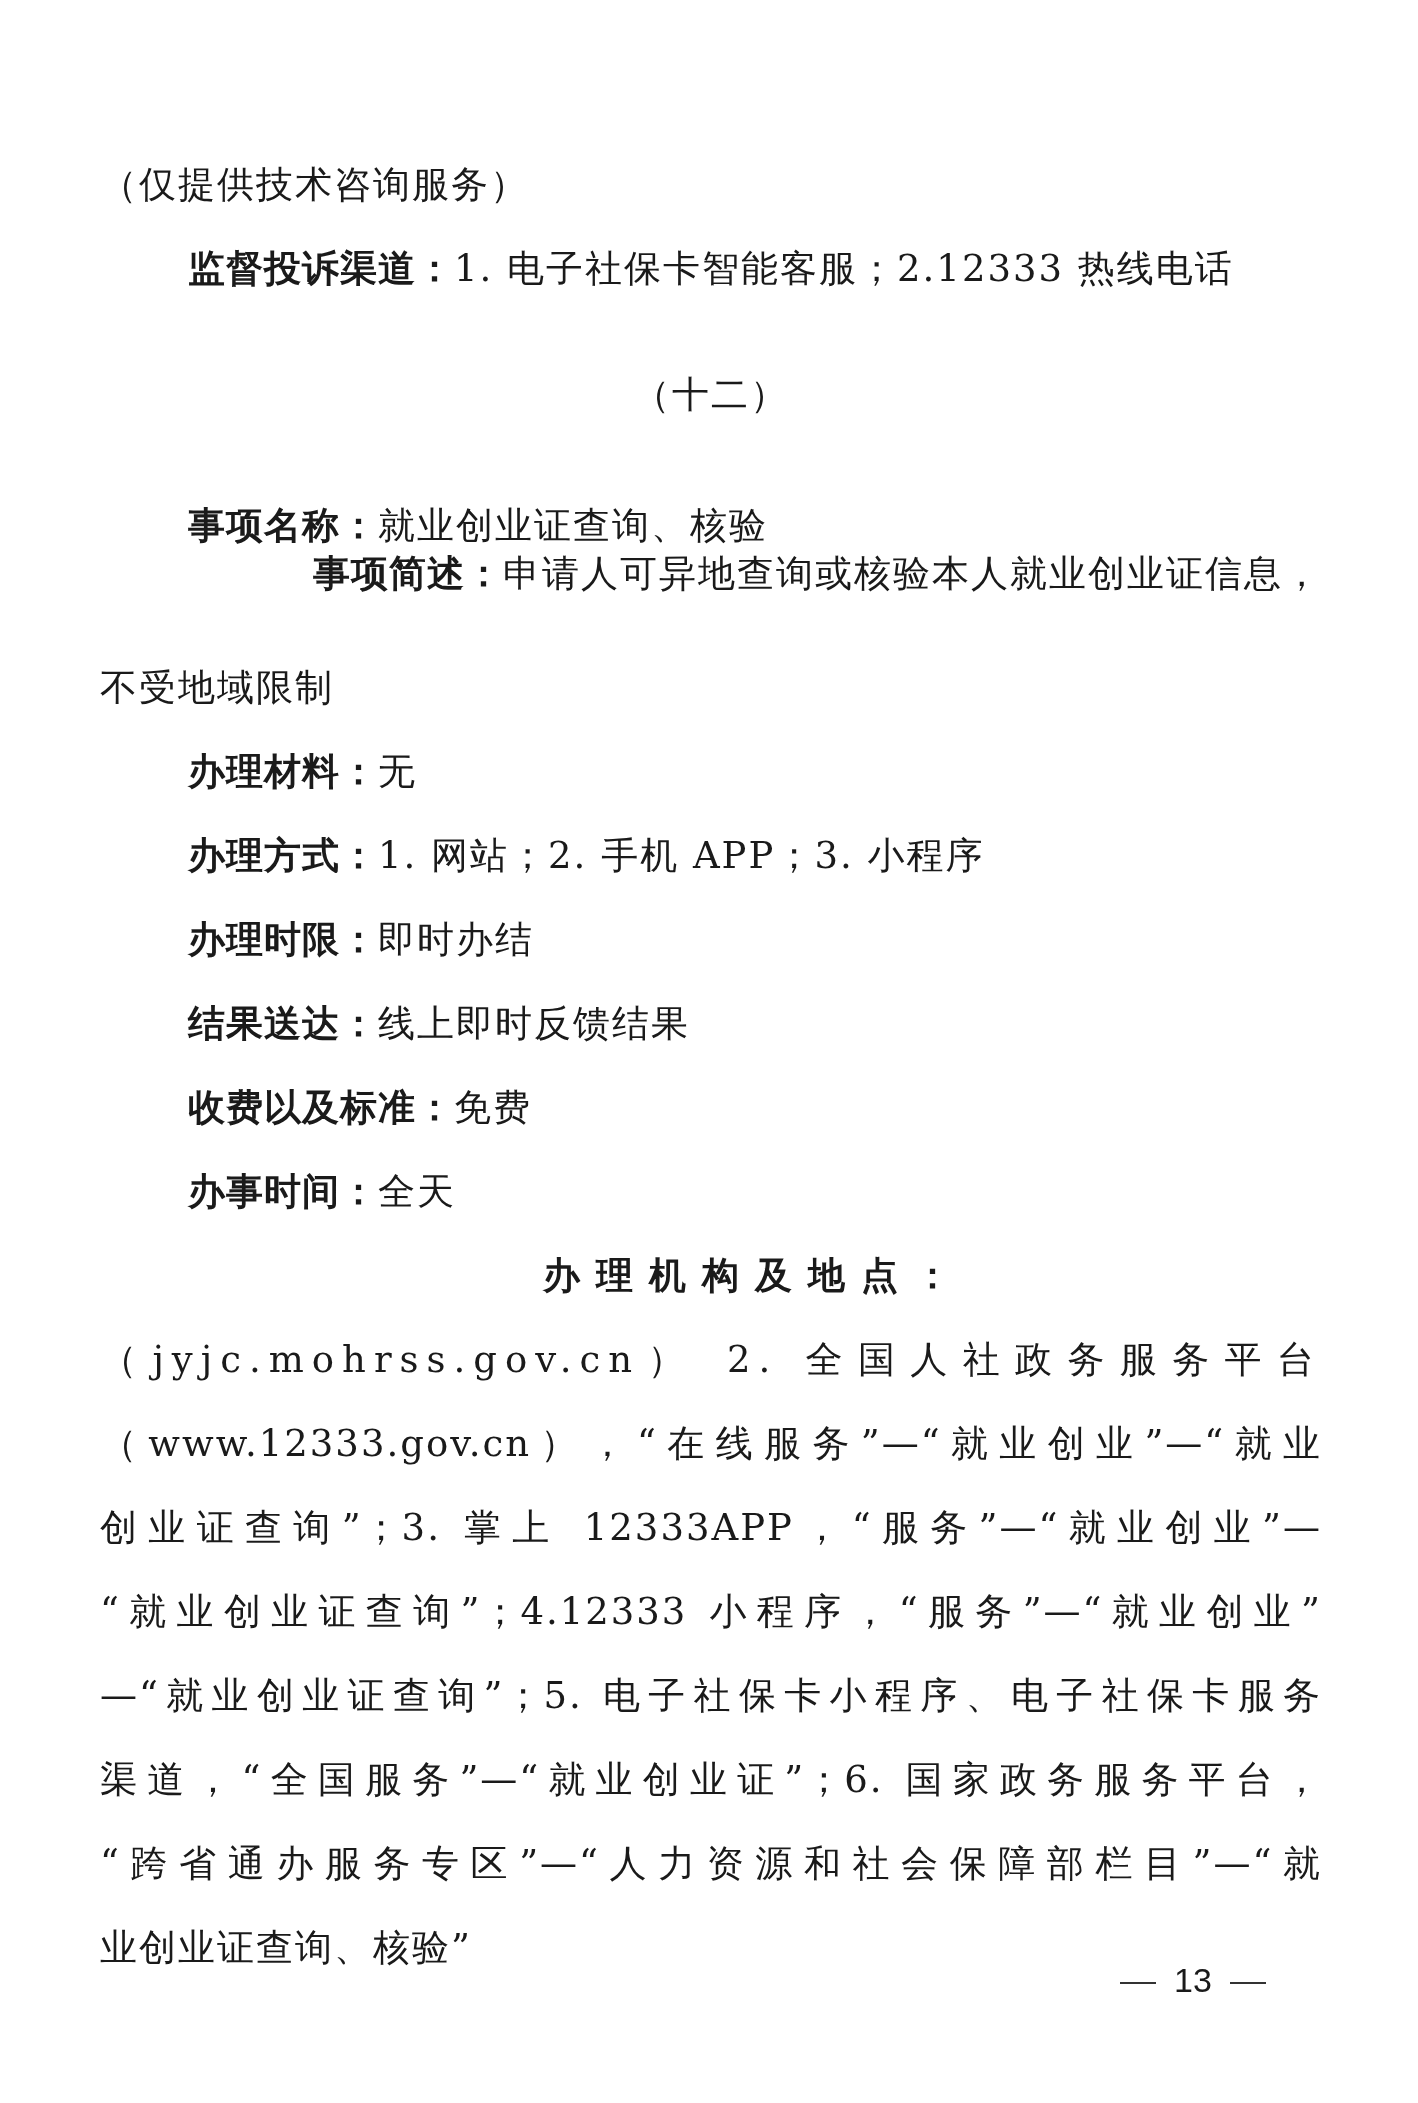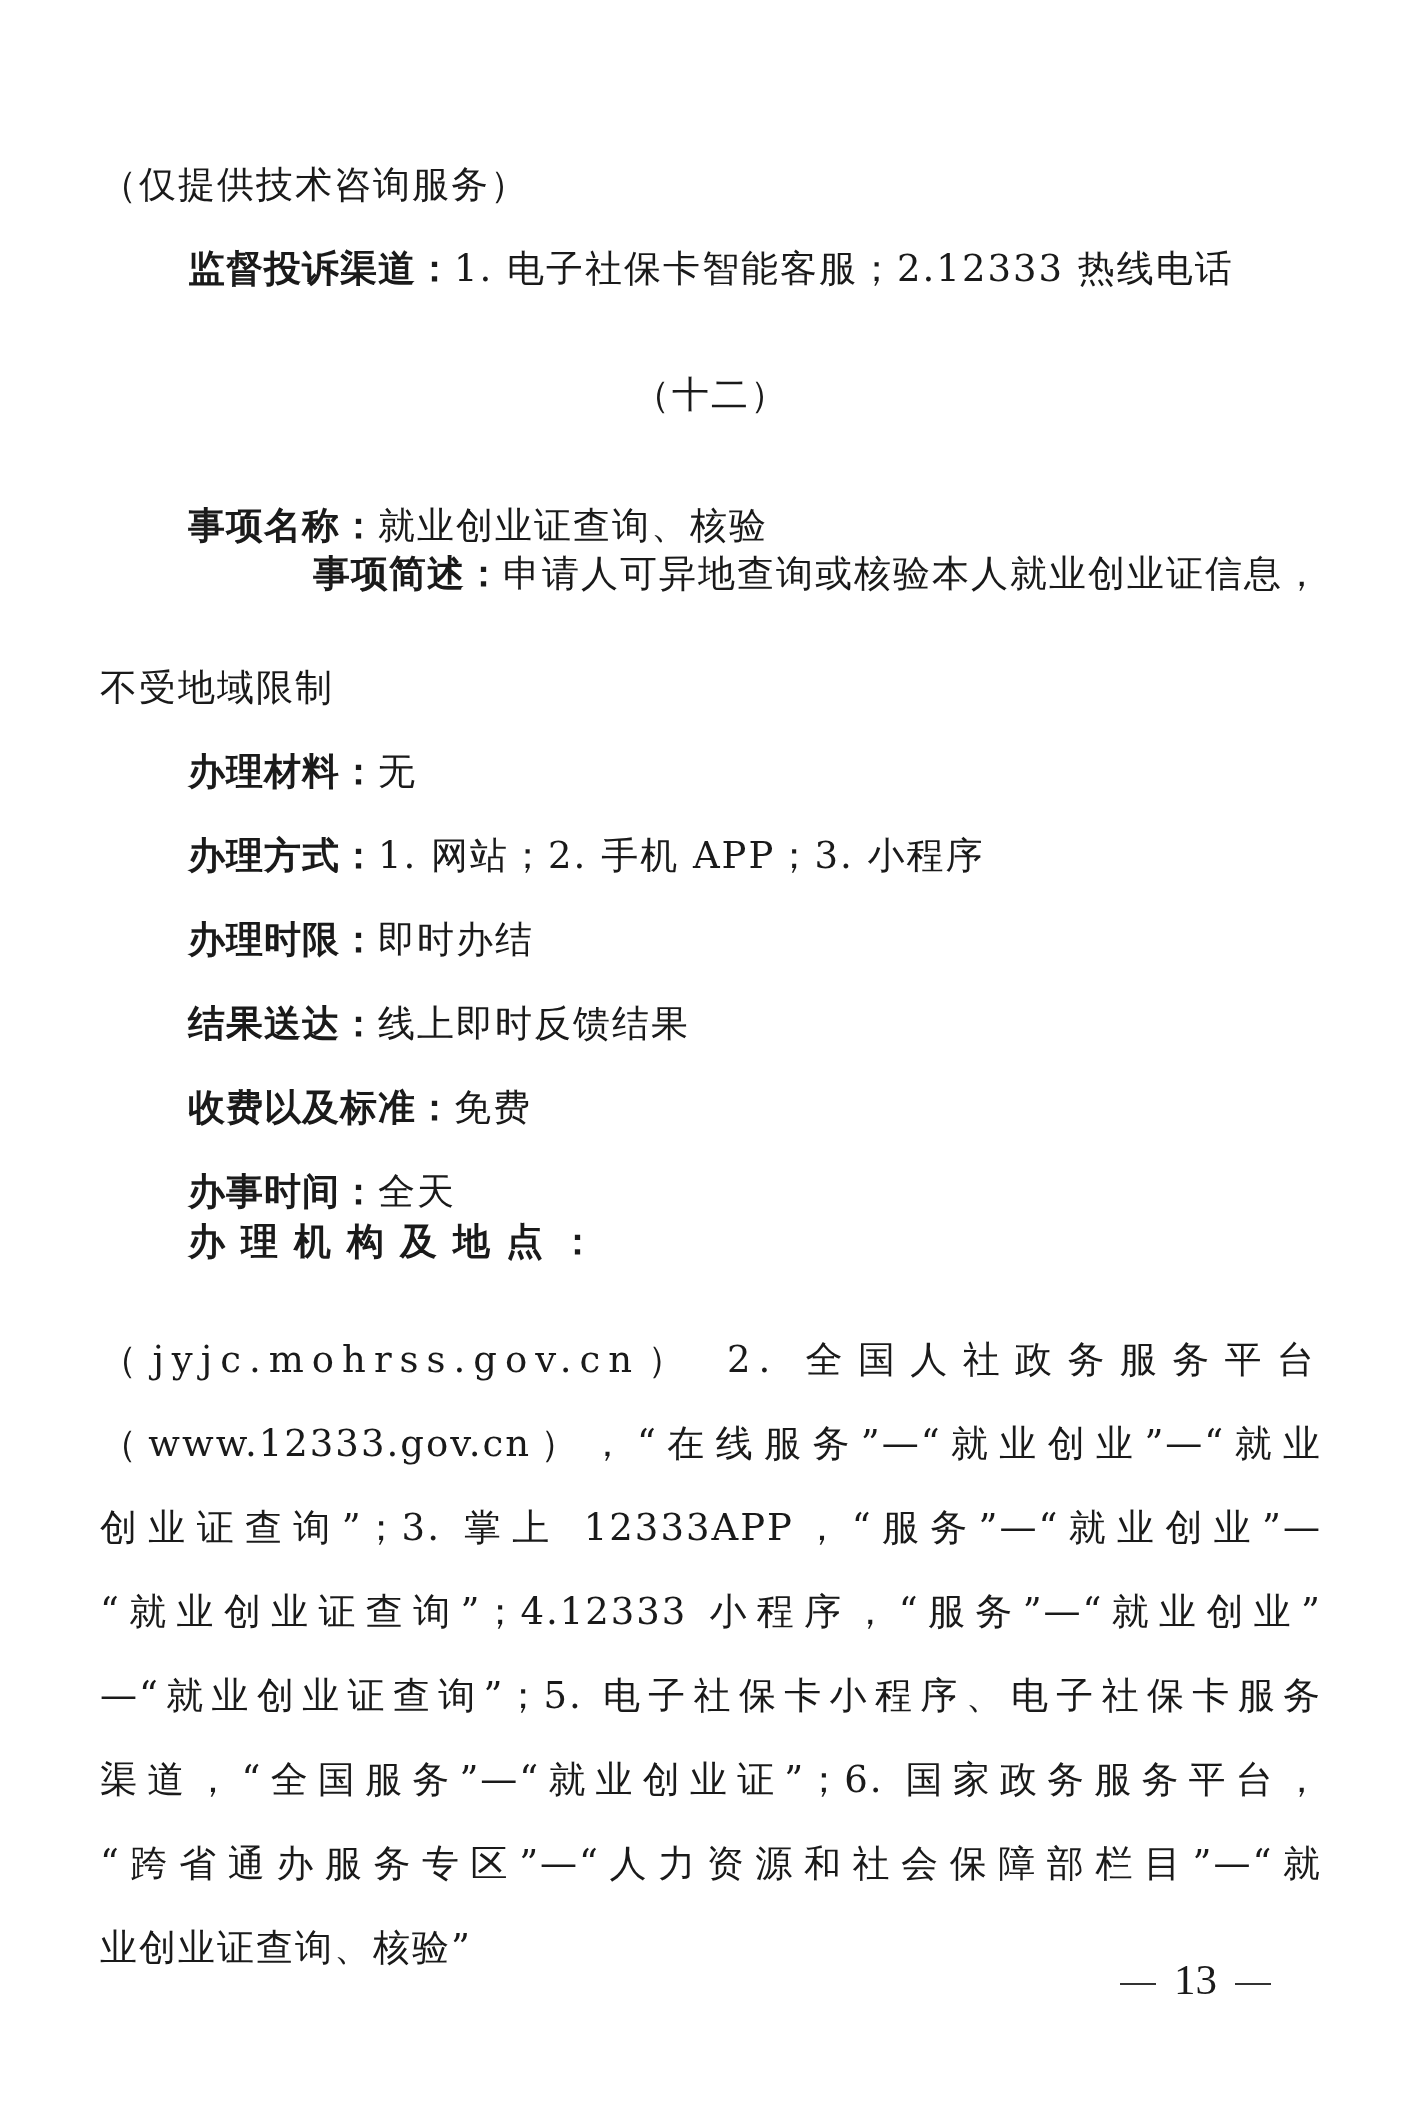--- a/index.html
+++ b/index.html
@@ -44,23 +44,23 @@
     .label.spaced { letter-spacing: 16px; }
     .center {
       text-align: center;
       font-family: "DejaVu Sans", "Liberation Sans", sans-serif;
       font-weight: normal;
     }
     .page-number {
       position: absolute;
       left: 1102px;
       top: 1960px;
-      font-size: 43px;
+      font-size: 34px;
       line-height: 40px;
-      font-family: Liberation Serif, serif;
+      font-family: Liberation Sans, sans-serif;
       white-space: nowrap;
     }
     .page-number .dash { display: inline-block; width: 36px; border-top: 2px solid #333; vertical-align: middle; margin: 0 18px; }
   </style>
 </head>
 <body>
 
 <div class="page">
 
   <div class="line" style="top:143px;">
@@ -103,21 +103,21 @@
   </div>
 
   <div class="line indent" style="top:1066px;">
     <span class="label">收费以及标准：</span><span>免费</span>
   </div>
 
   <div class="line indent" style="top:1150px;">
     <span class="label">办事时间：</span><span>全天</span>
   </div>
 
-  <div class="line indent" style="top:1200px; display:flex; justify-content:space-between;">
+  <div class="line indent" style="top:1234px; display:flex; justify-content:center;">
     <span class="label spaced">办理机构及地点：</span>
   </div>
   <div class="line justify" style="top:1318px; letter-spacing:8px;">（jyjc.mohrss.gov.cn） 2. 全国人社政务服务平台</div>
   <div class="line justify" style="top:1402px;">（www.12333.gov.cn），“在线服务”—“就业创业”—“就业</div>
   <div class="line justify" style="top:1486px;">创业证查询”；3. 掌上 12333APP，“服务”—“就业创业”—</div>
   <div class="line justify" style="top:1570px;">“就业创业证查询”；4.12333 小程序，“服务”—“就业创业”</div>
   <div class="line justify" style="top:1654px;">—“就业创业证查询”；5. 电子社保卡小程序、电子社保卡服务</div>
   <div class="line justify" style="top:1738px;">渠道，“全国服务”—“就业创业证”；6. 国家政务服务平台，</div>
   <div class="line justify" style="top:1822px;">“跨省通办服务专区”—“人力资源和社会保障部栏目”—“就</div>
   <div class="line" style="top:1906px;">业创业证查询、核验”</div>

